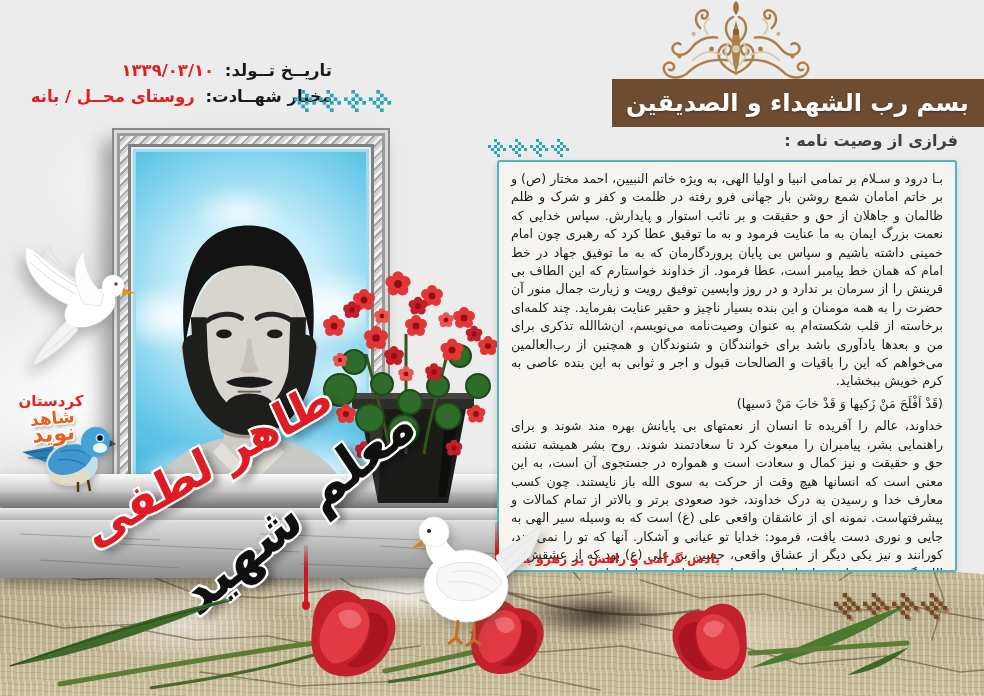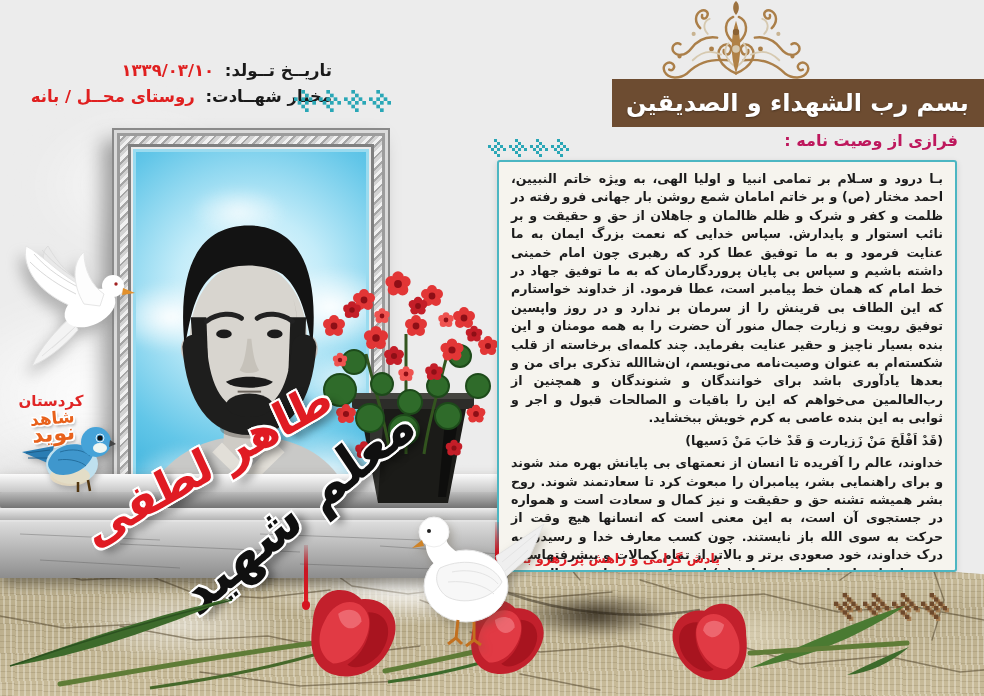--- a/index.html
+++ b/index.html
@@ -41,31 +41,31 @@
   .cross-set{z-index:6;}
 
   
   .ornament{left:638px;top:0;width:196px;height:80px;z-index:5;}
   .banner{
     left:612px;top:79px;width:372px;height:48px;background:#6d4c31;z-index:6;
     color:#fff;font-weight:bold;font-size:24px;line-height:48px;
     direction:rtl;text-align:left;padding-left:14px;box-sizing:border-box;white-space:nowrap;
     text-shadow:0 1px 2px rgba(0,0,0,.35);
   }
-  .will-title{left:700px;top:131px;width:258px;direction:rtl;font-size:16px;font-weight:bold;color:#be185d;z-index:6;white-space:nowrap;}
+  .will-title{left:700px;top:131px;width:258px;direction:rtl;font-size:16px;font-weight:bold;color:#404040;z-index:6;white-space:nowrap;}
 
   
   .will-box{
     left:497px;top:160px;width:460px;height:412px;z-index:9;
     background:#f6f4ee;border:2px solid #4cb6c2;border-radius:3px;
     box-sizing:border-box;padding:8px 12px 20px 12px;direction:rtl;position:absolute;
     box-shadow:0 2px 6px rgba(0,0,0,.12);overflow:hidden;
   }
   .will-box p{
-    margin:0 0 4px 0;font-size:12.6px;line-height:18.4px;font-weight:bold;color:#1b1b1b;
+    margin:0 0 4px 0;font-size:12.6px;line-height:18.4px;font-weight:normal;color:#1b1b1b;
     text-align:justify;text-align-last:right;
   }
   .will-box p.verse{text-align:right;}
   .will-closing{position:absolute;left:12px;bottom:4px;color:#e01b23;font-size:12.5px;font-weight:bold;direction:rtl;}
 
   
   .frame{
     left:112px;top:128px;width:278px;height:430px;z-index:4;box-sizing:border-box;
     background:repeating-linear-gradient(135deg,#f0f0f0 0 3px,#a6a6a6 3px 5px,#d2d2d2 5px 8px);
     border:2px solid #8a8a8a;padding:14px;
@@ -253,21 +253,21 @@
     <circle cx="100" cy="34" r="3.4" fill="#8a6234"></circle>
     <circle cx="100" cy="52" r="4" fill="#d6c9b0"></circle>
   </svg>
   <div class="abs banner">
     <span>بسم رب الشهداء و الصدیقین</span>
   </div>
   <div class="abs will-title">فرازی از وصیت نامه :</div>
 
   <div class="will-box">
     <p>بـا درود و سـلام بر تمامی انبیا و اولیا الهی، به ویژه خاتم النبیین، احمد مختار (ص) و بر خاتم امامان شمع روشن بار جهانی فرو رفته در ظلمت و کفر و شرک و ظلم ظالمان و جاهلان از حق و حقیقت و بر نائب استوار و پایدارش. سپاس خدایی که نعمت بزرگ ایمان به ما عنایت فرمود و به ما توفیق عطا کرد که رهبری چون امام خمینی داشته باشیم و سپاس بی پایان پروردگارمان که به ما توفیق جهاد در خط امام که همان خط پیامبر است، عطا فرمود. از خداوند خواستارم که این الطاف بی قرینش را از سرمان بر ندارد و در روز واپسین توفیق رویت و زیارت جمال منور آن حضرت را به همه مومنان و این بنده بسیار ناچیز و حقیر عنایت بفرماید. چند کلمه‌ای برخاسته از قلب شکسته‌ام به عنوان وصیت‌نامه می‌نویسم، ان‌شاالله تذکری برای من و بعدها یادآوری باشد برای خوانندگان و شنوندگان و همچنین از رب‌العالمین می‌خواهم که این را باقیات و الصالحات قبول و اجر و ثوابی به این بنده عاصی به کرم خویش ببخشاید.</p>
-    <p class="verse">(قَدْ اَفْلَحَ مَنْ زَزیارت وَ قَدْ خابَ مَنْ دَسیها)</p>
+    <p class="verse">(قَدْ اَفْلَحَ مَنْ زَکیها وَ قَدْ خابَ مَنْ دَسیها)</p>
     <p>خداوند، عالم را آفریده تا انسان از نعمتهای بی پایانش بهره مند شوند و برای راهنمایی بشر، پیامبران را مبعوث کرد تا سعادتمند شوند. روح بشر همیشه تشنه حق و حقیقت و نیز کمال و سعادت است و همواره در جستجوی آن است، به این معنی است که انسانها هیچ وقت از حرکت به سوی الله باز نایستند. چون کسب معارف خدا و رسیدن به درک خداوند، خود صعودی برتر و بالاتر از تمام کمالات و پیشرفتهاست. نمونه ای از عاشقان واقعی علی (ع) است که به وسیله سیر الهی به جایی و نوری دست یافت، فرمود: خدایا تو عیانی و آشکار. آنها که تو را نمی‌بینند، کورانند و نیز یکی دیگر از عشاق واقعی، حسین بن علی (ع) بود که از عشقش به الله، گویی وجود مادی برای او ارزشی نداشت و جان خود را در راه رسیدن به عشق واقعیش نثار کرد. ...</p>
     <div class="will-closing">یادش گرامی و راهش پر رهرو باد.</div>
   </div>
 
   <div class="abs frame">
     <div class="frame-inner">
       <div class="photo">
         <div class="ph-cloud phc1"></div>
         <div class="ph-cloud phc2"></div>
         <div class="ph-cloud phc3"></div>

